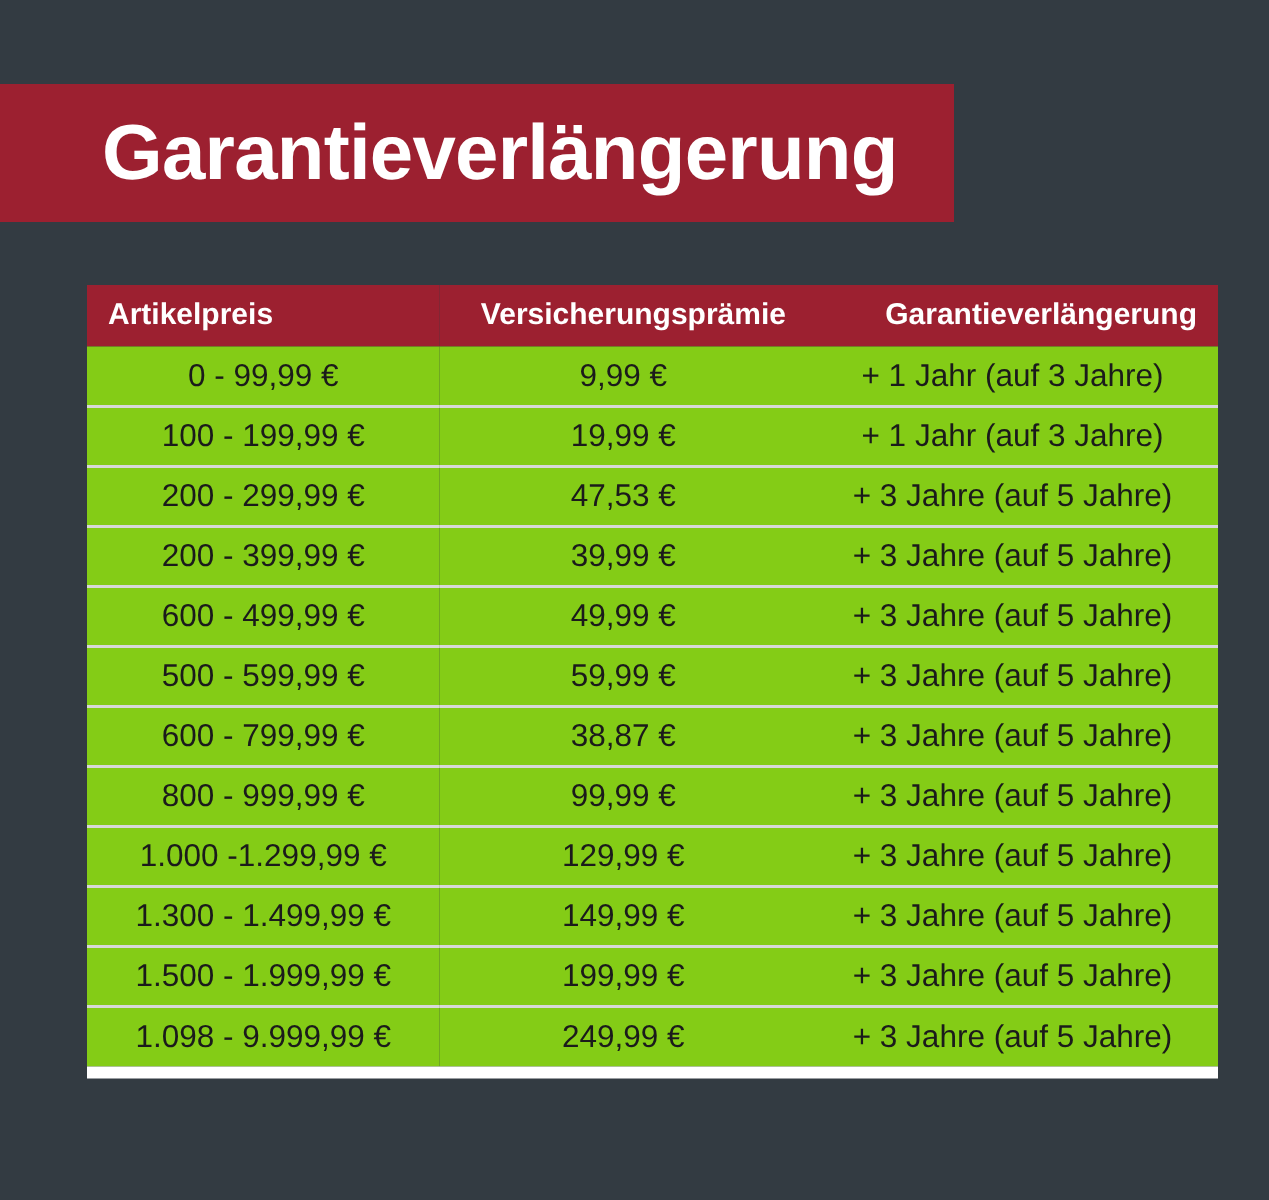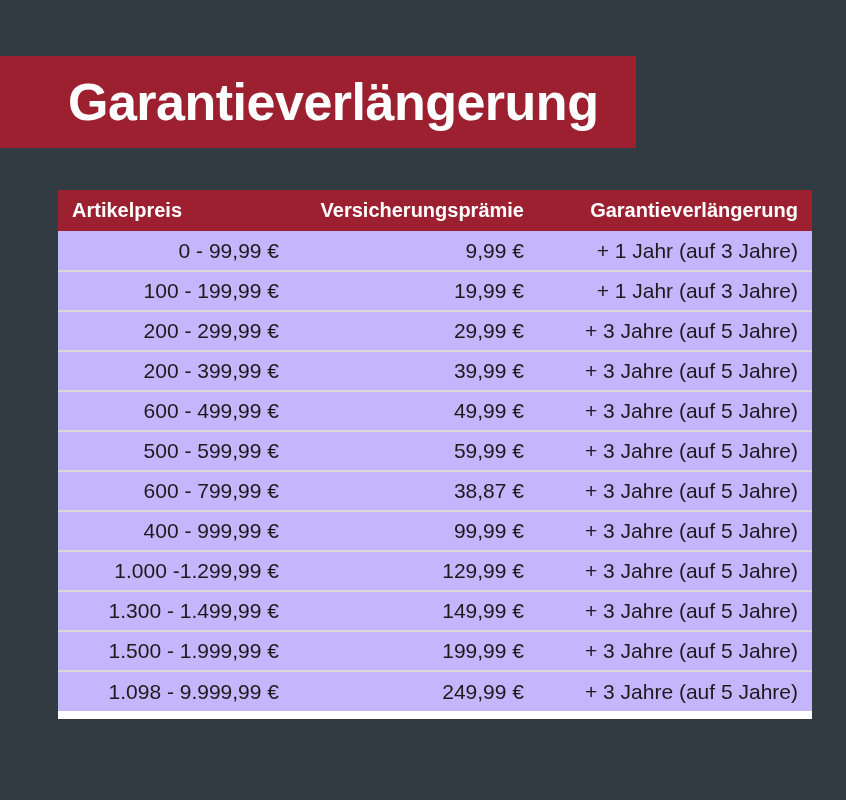--- a/index.html
+++ b/index.html
@@ -67,28 +67,28 @@
   th.col-premium {
     text-align: right;
     width: 245px;
   }
   th.col-extension {
     text-align: right;
     width: 274px;
     padding-right: 16px;
   }
   table.rate-table tbody td {
-    background: #c4b5fd;
+    background: #84cc16;
     color: #1b1b1b;
     font-size: 21px;
     padding: 6px 14px;
     height: 40px;
     box-sizing: border-box;
     border-bottom: 2px solid #d8d8d8;
-    text-align: right;
+    text-align: center;
     white-space: nowrap;
   }
   table.rate-table tbody tr:last-child td {
     border-bottom: none;
   }
   td.cell-price { padding-right: 14px; }
   td.cell-premium { padding-right: 14px; }
   td.cell-extension { padding-right: 16px; }
   .table-bottom-pad {
     height: 8px;
@@ -119,21 +119,21 @@
           <td class="cell-premium">9,99 €</td>
           <td class="cell-extension">+ 1 Jahr (auf 3 Jahre)</td>
         </tr>
         <tr>
           <td class="cell-price">100 - 199,99 €</td>
           <td class="cell-premium">19,99 €</td>
           <td class="cell-extension">+ 1 Jahr (auf 3 Jahre)</td>
         </tr>
         <tr>
           <td class="cell-price">200 - 299,99 €</td>
-          <td class="cell-premium">29,99 €</td>
+          <td class="cell-premium">47,53 €</td>
           <td class="cell-extension">+ 3 Jahre (auf 5 Jahre)</td>
         </tr>
         <tr>
           <td class="cell-price">200 - 399,99 €</td>
           <td class="cell-premium">39,99 €</td>
           <td class="cell-extension">+ 3 Jahre (auf 5 Jahre)</td>
         </tr>
         <tr>
           <td class="cell-price">600 - 499,99 €</td>
           <td class="cell-premium">49,99 €</td>
@@ -143,21 +143,21 @@
           <td class="cell-price">500 - 599,99 €</td>
           <td class="cell-premium">59,99 €</td>
           <td class="cell-extension">+ 3 Jahre (auf 5 Jahre)</td>
         </tr>
         <tr>
           <td class="cell-price">600 - 799,99 €</td>
           <td class="cell-premium">38,87 €</td>
           <td class="cell-extension">+ 3 Jahre (auf 5 Jahre)</td>
         </tr>
         <tr>
-          <td class="cell-price">400 - 999,99 €</td>
+          <td class="cell-price">800 - 999,99 €</td>
           <td class="cell-premium">99,99 €</td>
           <td class="cell-extension">+ 3 Jahre (auf 5 Jahre)</td>
         </tr>
         <tr>
           <td class="cell-price">1.000 -1.299,99 €</td>
           <td class="cell-premium">129,99 €</td>
           <td class="cell-extension">+ 3 Jahre (auf 5 Jahre)</td>
         </tr>
         <tr>
           <td class="cell-price">1.300 - 1.499,99 €</td>

